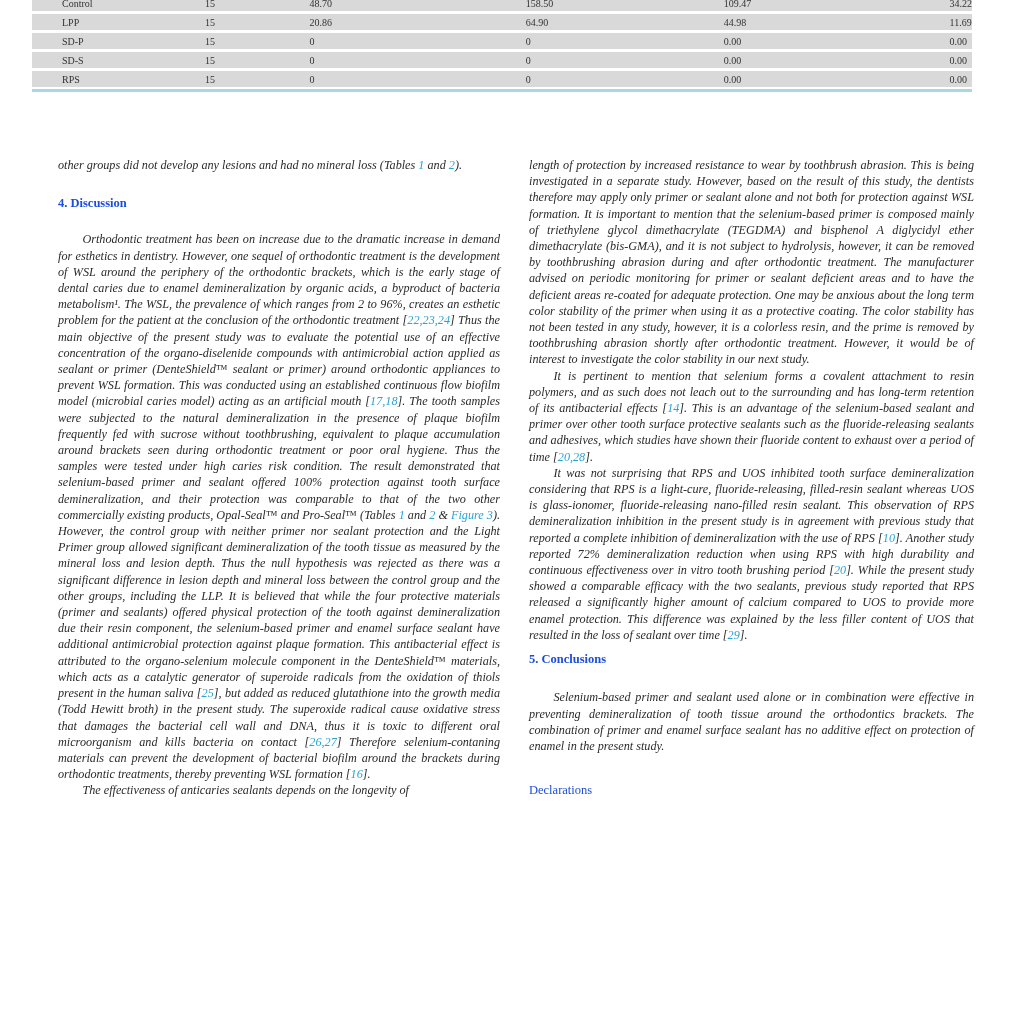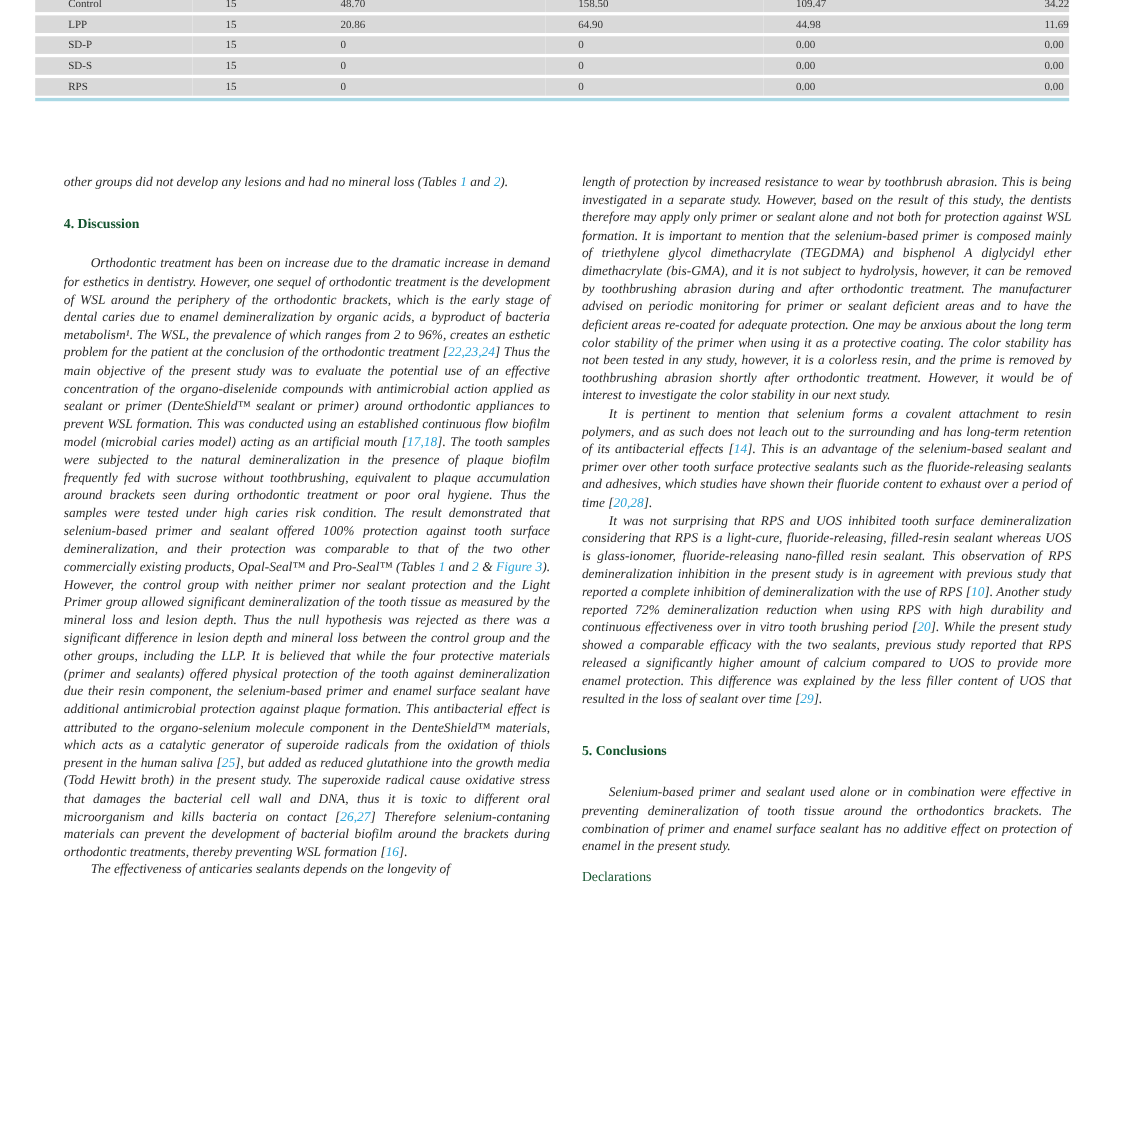--- a/index.html
+++ b/index.html
@@ -8,21 +8,21 @@
   .table-wrap { position:absolute; left:32px; top:-8px; width:940px; }
   table { border-collapse:separate; border-spacing:0 3px; width:940px; font-size:10px; }
   td { background:#d9d9d9; height:16px; padding:0 0 0 30px; color:#333; white-space:nowrap; }
   td.c0 { width:120px; padding-left:30px; }
   td.c1 { width:80px; } td.c2 { width:200px; } td.c3 { width:180px; } td.c4 { width:210px; }
   .table-rule { height:3px; background:#a9d8e4; width:940px; margin-top:-1px; }
   .col { position:absolute; top:157px; width:442px; font-size:12.2px; line-height:16.2px; text-align:justify; }
   .col.left { left:58px; } .col.right { left:529px; width:445px; }
   p { margin:0; text-indent:2em;font-style:italic; }
   p.noindent { text-indent:0; }
-  h2 { font-size:12.5px; color:#14532d; font-weight:bold; margin:22px 0 20px 0; }
+  h2 { font-size:12.5px; color:#1d4ed8; font-weight:bold; margin:22px 0 20px 0; }
   h2.decl { font-weight:normal; }
   .ref { color:#2aa3d6; }
 </style>
 </head>
 <body>
 
 <div class="table-wrap">
   <table>
     <tbody id="tbody">
       <tr>
@@ -74,16 +74,16 @@
   <p class="noindent"><span>other groups did not develop any lesions and had no mineral loss (Tables </span><a class="ref">1</a><span> and </span><a class="ref">2</a><span>).</span></p>
   <h2>4.  Discussion</h2>
   <p><span>Orthodontic treatment has been on increase due to the dramatic increase in demand for esthetics in dentistry. However, one sequel of orthodontic treatment is the development of WSL around the periphery of the orthodontic brackets, which is the early stage of dental caries due to enamel demineralization by organic acids, a byproduct of bacteria metabolism¹. The WSL, the prevalence of which ranges from 2 to 96%, creates an esthetic problem for the patient at the conclusion of the orthodontic treatment [</span><a class="ref">22,23,24</a><span>] Thus the main objective of the present study was to evaluate the potential use of an effective concentration of the organo-diselenide compounds with antimicrobial action applied as sealant or primer (DenteShield™ sealant or primer) around orthodontic appliances to prevent WSL formation. This was conducted using an established continuous flow biofilm model (microbial caries model) acting as an artificial mouth [</span><a class="ref">17,18</a><span>]. The tooth samples were subjected to the natural demineralization in the presence of plaque biofilm frequently fed with sucrose without toothbrushing, equivalent to plaque accumulation around brackets seen during orthodontic treatment or poor oral hygiene. Thus the samples were tested under high caries risk condition. The result demonstrated that selenium-based primer and sealant offered 100% protection against tooth surface demineralization, and their protection was comparable to that of the two other commercially existing products, Opal-Seal™ and Pro-Seal™ (Tables </span><a class="ref">1</a><span> and </span><a class="ref">2</a><span> &amp; </span><a class="ref">Figure 3</a><span>). However, the control group with neither primer nor sealant protection and the Light Primer group allowed significant demineralization of the tooth tissue as measured by the mineral loss and lesion depth. Thus the null hypothesis was rejected as there was a significant difference in lesion depth and mineral loss between the control group and the other groups, including the LLP. It is believed that while the four protective materials (primer and sealants) offered physical protection of the tooth against demineralization due their resin component, the selenium-based primer and enamel surface sealant have additional antimicrobial protection against plaque formation. This antibacterial effect is attributed to the organo-selenium molecule component in the DenteShield™ materials, which acts as a catalytic generator of superoide radicals from the oxidation of thiols present in the human saliva [</span><a class="ref">25</a><span>], but added as reduced glutathione into the growth media (Todd Hewitt broth) in the present study. The superoxide radical cause oxidative stress that damages the bacterial cell wall and DNA, thus it is toxic to different oral microorganism and kills bacteria on contact [</span><a class="ref">26,27</a><span>] Therefore selenium-contaning materials can prevent the development of bacterial biofilm around the brackets during orthodontic treatments, thereby preventing WSL formation [</span><a class="ref">16</a><span>].</span></p>
   <p>The effectiveness of anticaries sealants depends on the longevity of</p>
 </div>
 
 <div class="col right">
   <p class="noindent">length of protection by increased resistance to wear by toothbrush abrasion. This is being investigated in a separate study. However, based on the result of this study, the dentists therefore may apply only primer or sealant alone and not both for protection against WSL formation. It is important to mention that the selenium-based primer is composed mainly of triethylene glycol dimethacrylate (TEGDMA) and bisphenol A diglycidyl ether dimethacrylate (bis-GMA), and it is not subject to hydrolysis, however, it can be removed by toothbrushing abrasion during and after orthodontic treatment. The manufacturer advised on periodic monitoring for primer or sealant deficient areas and to have the deficient areas re-coated for adequate protection. One may be anxious about the long term color stability of the primer when using it as a protective coating. The color stability has not been tested in any study, however, it is a colorless resin, and the prime is removed by toothbrushing abrasion shortly after orthodontic treatment. However, it would be of interest to investigate the color stability in our next study.</p>
   <p><span>It is pertinent to mention that selenium forms a covalent attachment to resin polymers, and as such does not leach out to the surrounding and has long-term retention of its antibacterial effects [</span><a class="ref">14</a><span>]. This is an advantage of the selenium-based sealant and primer over other tooth surface protective sealants such as the fluoride-releasing sealants and adhesives, which studies have shown their fluoride content to exhaust over a period of time [</span><a class="ref">20,28</a><span>].</span></p>
   <p><span>It was not surprising that RPS and UOS inhibited tooth surface demineralization considering that RPS is a light-cure, fluoride-releasing, filled-resin sealant whereas UOS is glass-ionomer, fluoride-releasing nano-filled resin sealant. This observation of RPS demineralization inhibition in the present study is in agreement with previous study that reported a complete inhibition of demineralization with the use of RPS [</span><a class="ref">10</a><span>]. Another study reported 72% demineralization reduction when using RPS with high durability and continuous effectiveness over in vitro tooth brushing period [</span><a class="ref">20</a><span>]. While the present study showed a comparable efficacy with the two sealants, previous study reported that RPS released a significantly higher amount of calcium compared to UOS to provide more enamel protection. This difference was explained by the less filler content of UOS that resulted in the loss of sealant over time [</span><a class="ref">29</a><span>].</span></p>
-  <h2 style="margin-top:31px;margin-bottom:22px">5.  Conclusions</h2>
+  <h2 style="margin-top:8px;margin-bottom:22px">5.  Conclusions</h2>
   <p>Selenium-based primer and sealant used alone or in combination were effective in preventing demineralization of tooth tissue around the orthodontics brackets. The combination of primer and enamel surface sealant has no additive effect on protection of enamel in the present study.</p>
-  <h2 class="decl" style="margin-top:12px">Declarations</h2>
+  <h2 class="decl" style="margin-top:28px">Declarations</h2>
 </div>
 
 </body></html>

